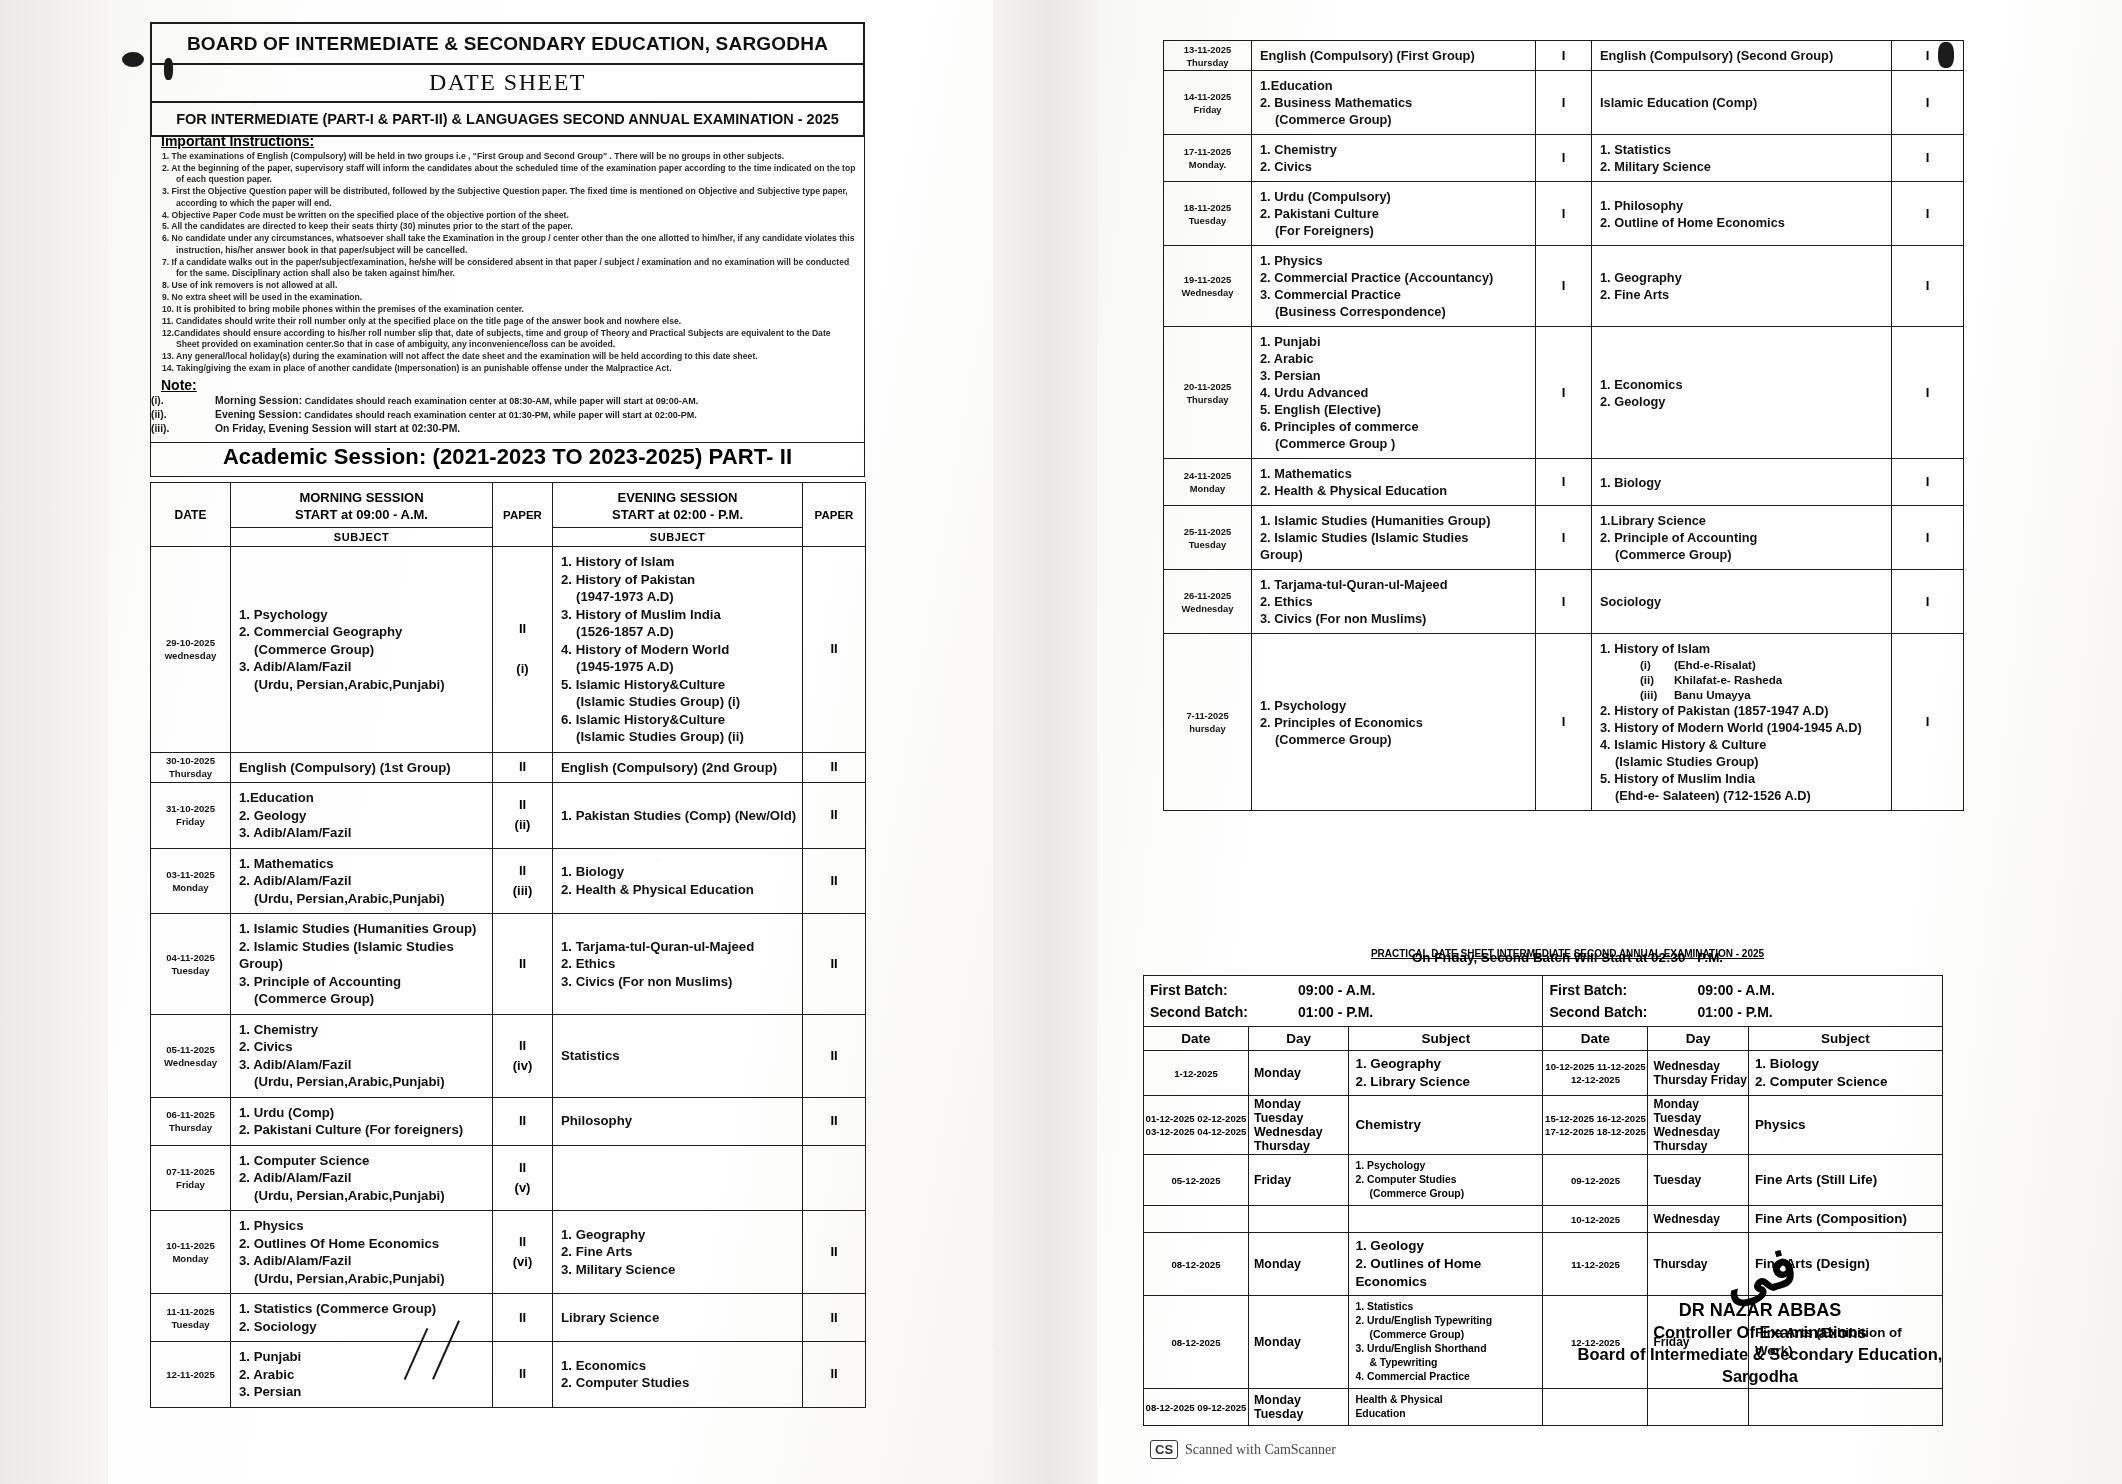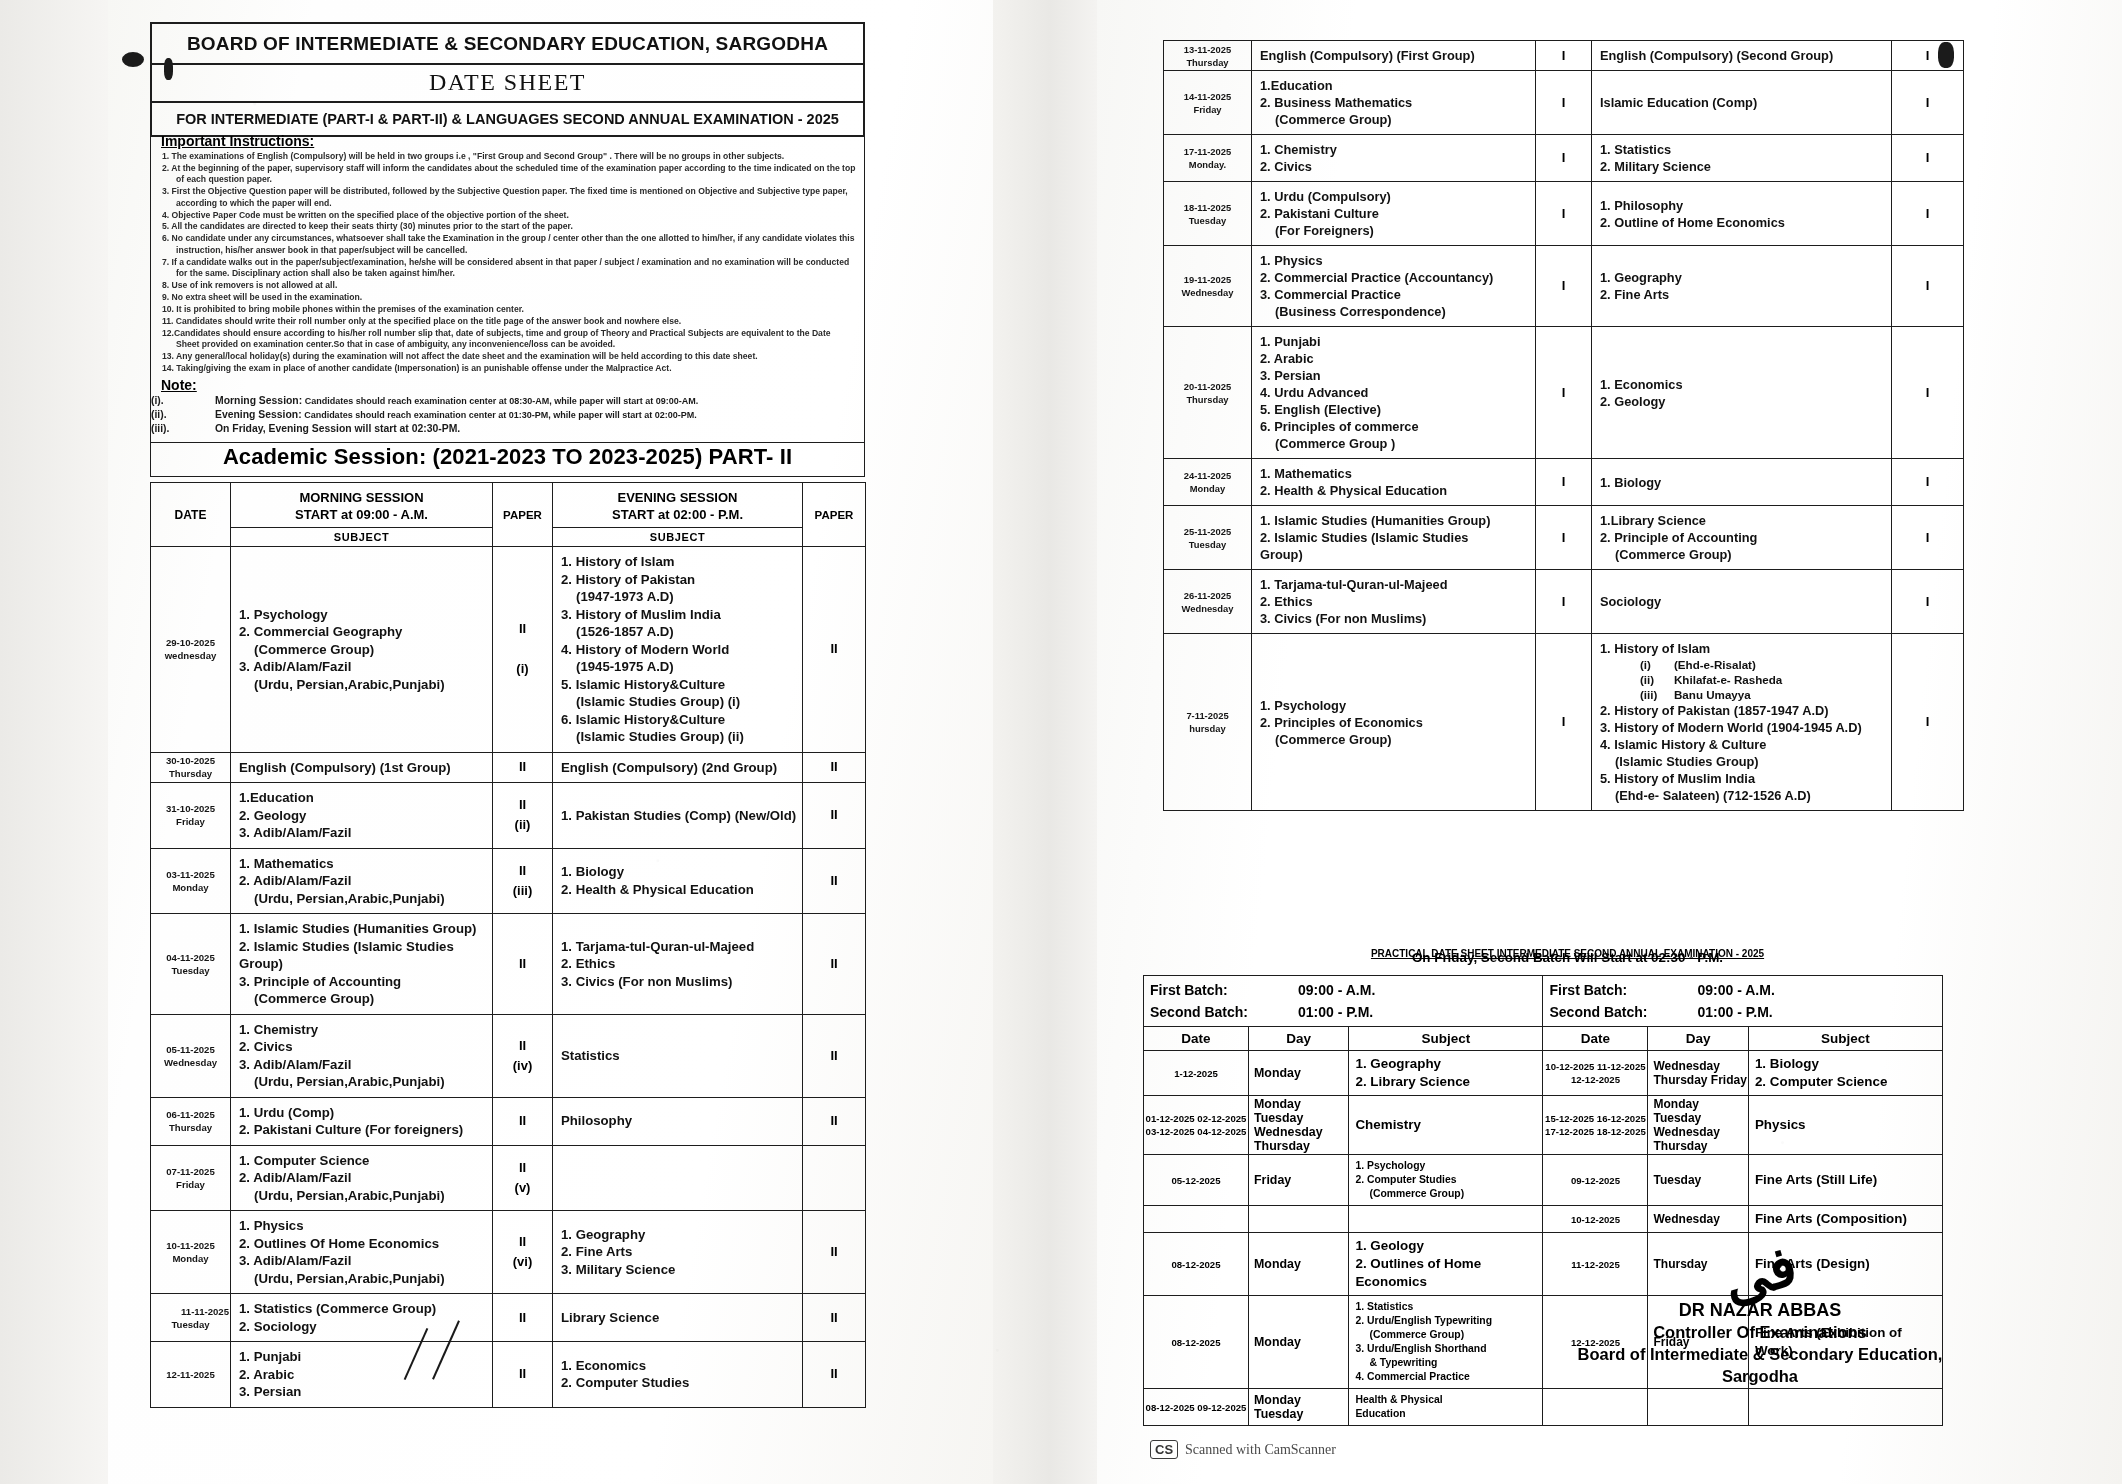--- a/index.html
+++ b/index.html
@@ -459,21 +459,21 @@
             <span style="display: block;">1. Geography</span>
             <span style="display: block;">2. Fine Arts</span>
             <span style="display: block;">3. Military Science</span>
           </td>
           <td class="cell-pap cell-mid">
             <span style="display: block;">II</span>
           </td>
         </tr>
         <tr>
           <td class="cell-date cell-mid">
-            <span style="display: block; text-align: right;">11-11-2025</span>
+            <span style="display: block;">11-11-2025</span>
             <span style="display: block;">Tuesday</span>
           </td>
           <td class="cell-sub cell-mid">
             <span style="display: block;">1. Statistics (Commerce Group)</span>
             <span style="display: block;">2. Sociology</span>
           </td>
           <td class="cell-pap cell-mid">
             <span style="display: block;">II</span>
           </td>
           <td class="cell-sub cell-mid">

